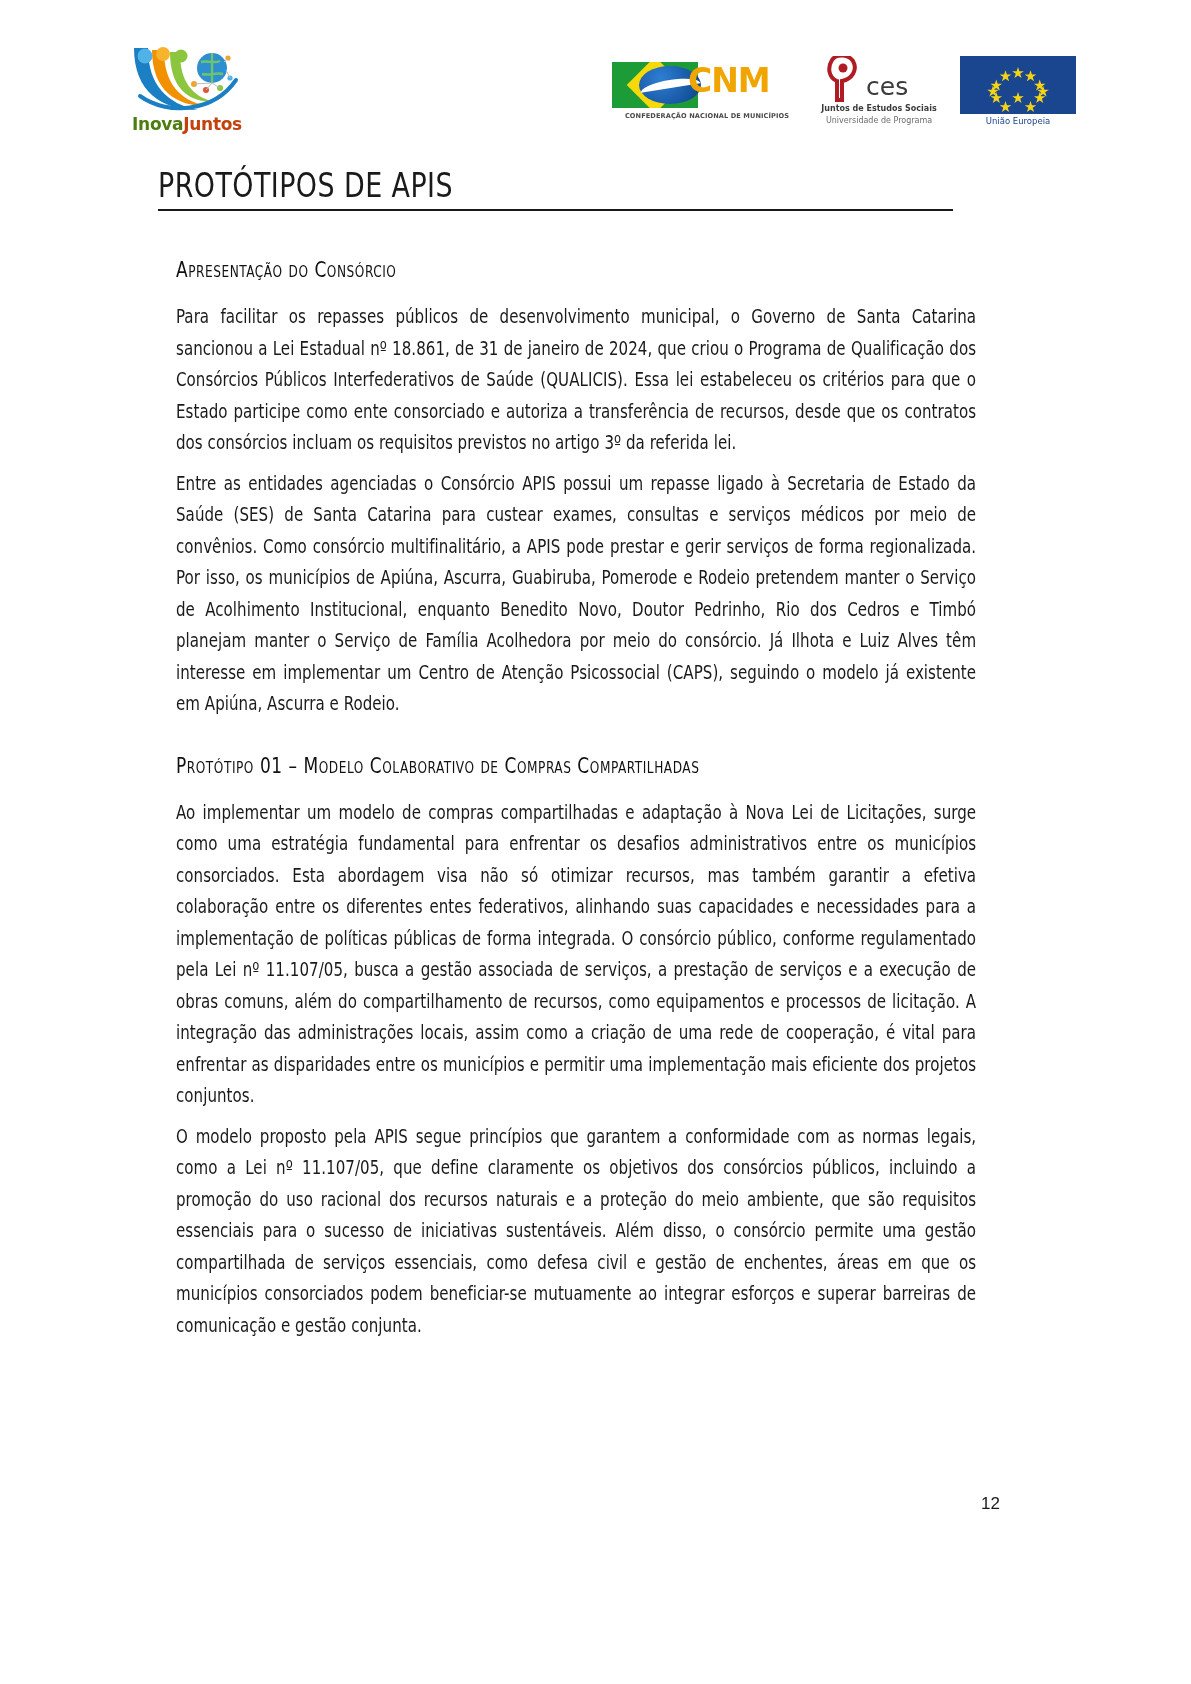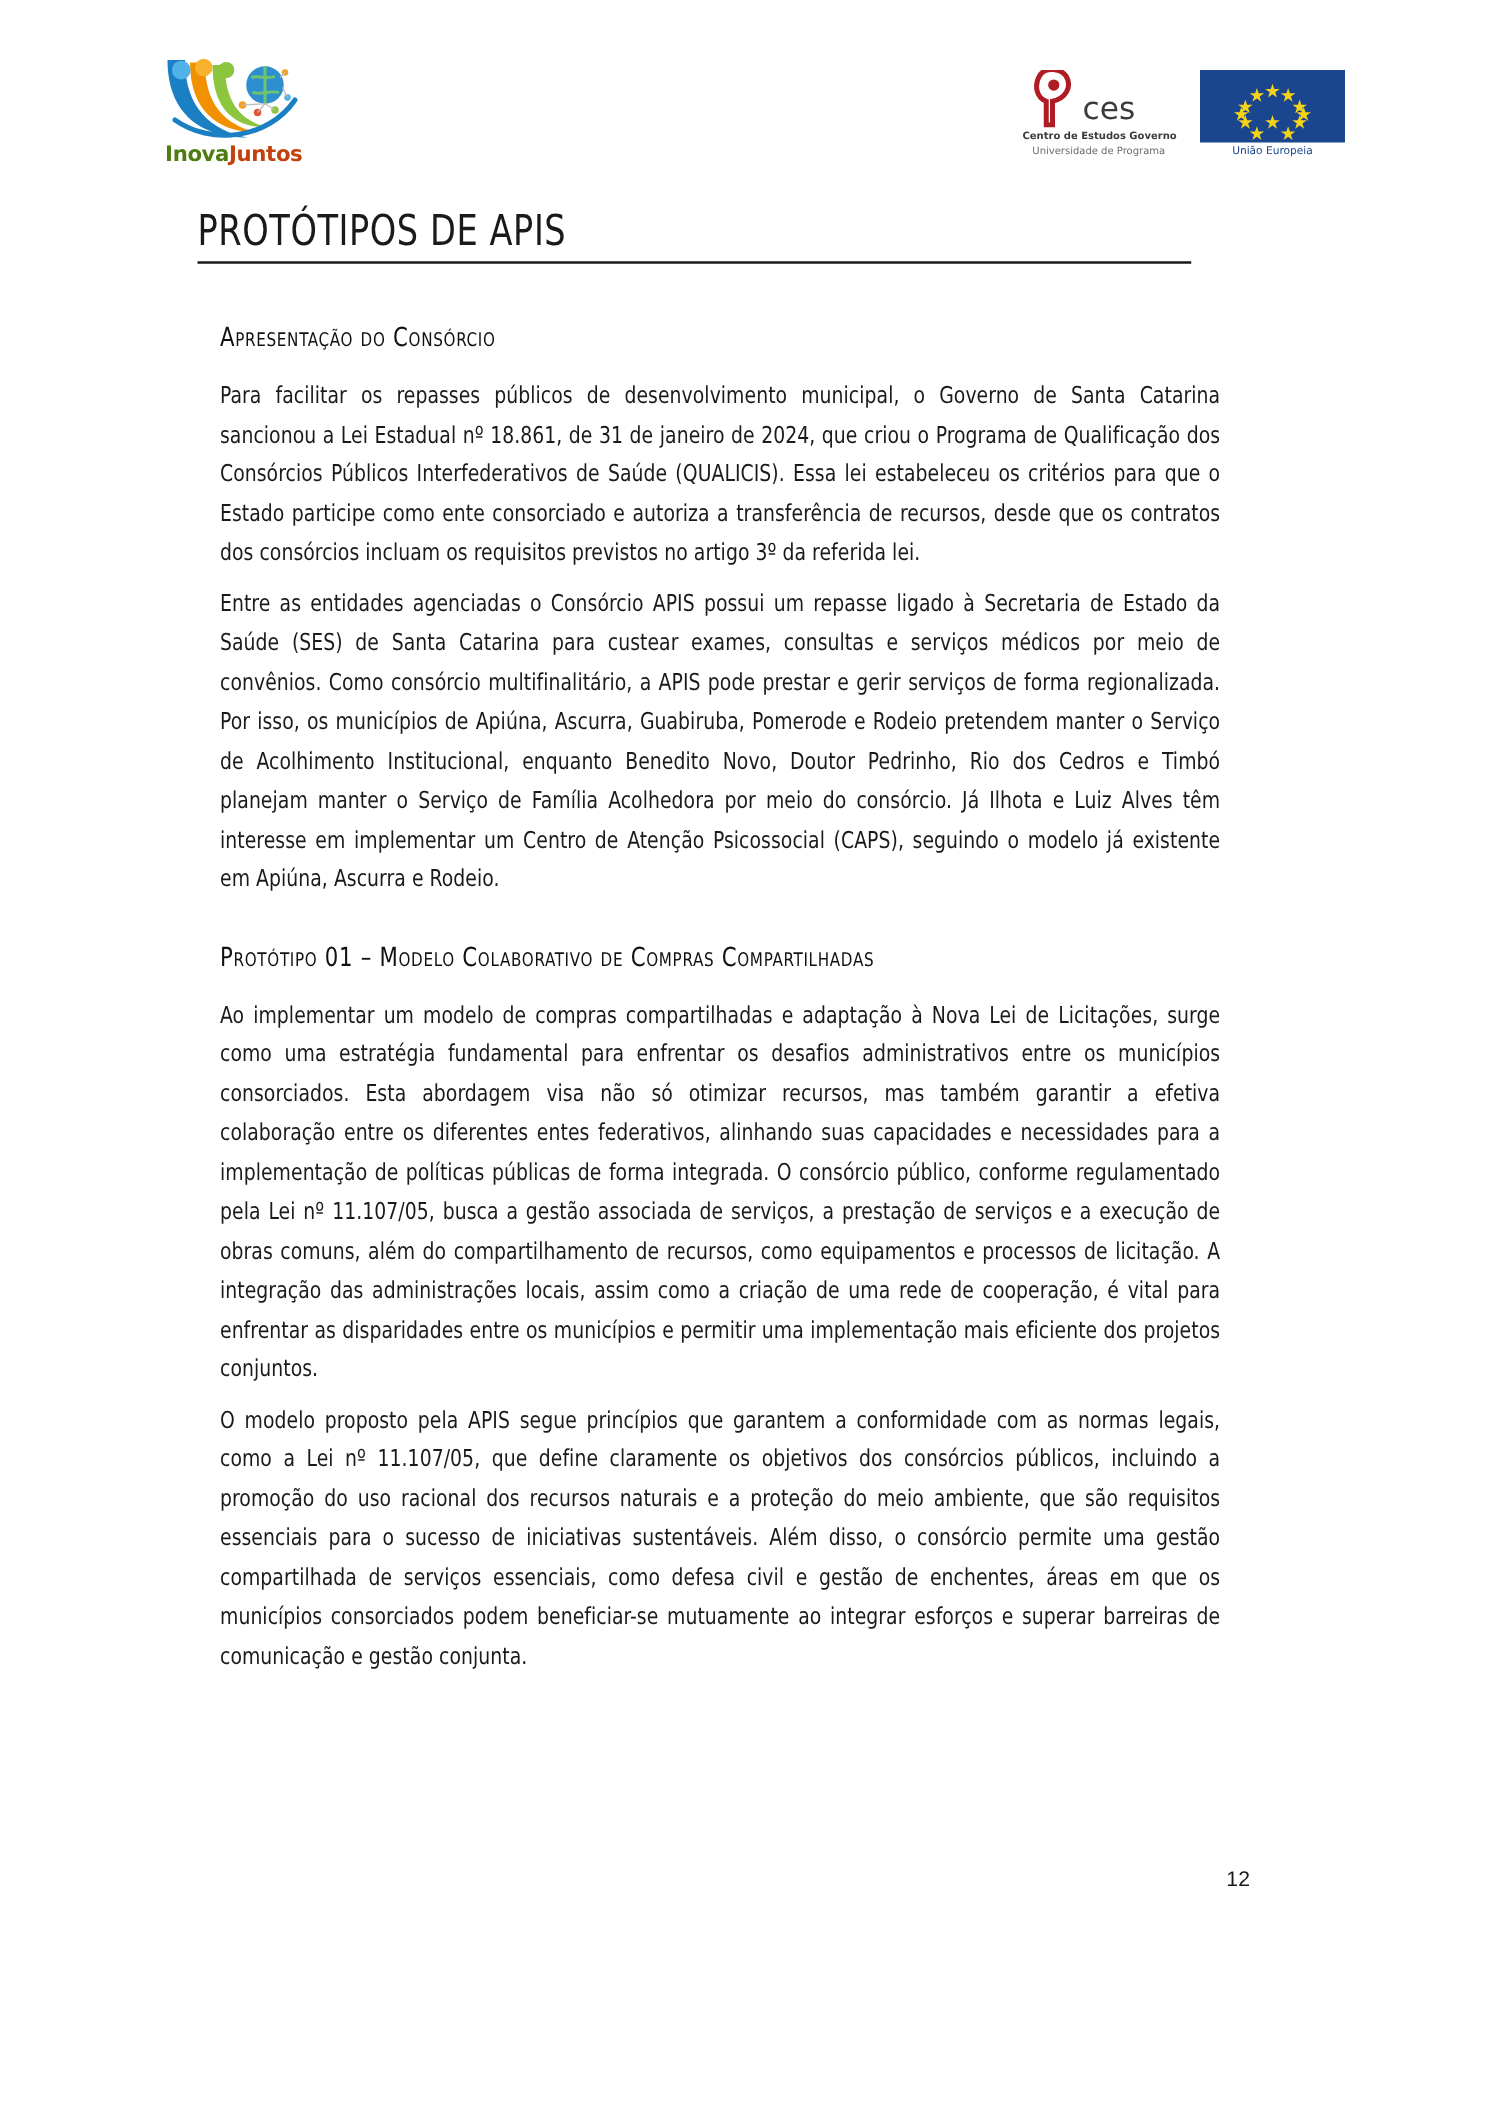--- a/index.html
+++ b/index.html
@@ -264,30 +264,39 @@
         <circle cx="78" cy="50" r="3" fill="#e0543a"></circle>
         <circle cx="92" cy="48" r="3" fill="#8cc63f"></circle>
         <circle cx="102" cy="38" r="2.6" fill="#4fb3e8"></circle>
         <circle cx="100" cy="18" r="2.6" fill="#f0a32b"></circle>
         <path d="M84 43 L78 50 M84 43 L92 48 M84 43 L66 44 M98 30 L102 38 M96 22 L100 18" stroke="#bcbcbc" stroke-width="1" fill="none"></path>
       </svg>
     </div>
     <div class="inova-word"><span class="a">Inova</span><span class="b">Juntos</span></div>
   </div>
 
+  <div class="cnm-logo">
+    <div class="cnm-flag">
+      <div class="cnm-diamond"></div>
+    </div>
+    <div class="cnm-globe"></div>
+    <div class="cnm-band"></div>
+    <div class="cnm-text">CNM</div>
+    <div class="cnm-sub">CONFEDERAÇÃO NACIONAL DE MUNICÍPIOS</div>
+  </div>
 
   <div class="ces-logo">
     <div class="ces-mark">
       <svg width="36" height="46" viewBox="0 0 36 46">
         <path d="M6 4 C 1 12, 3 22, 11 25 L 11 44 L 16 44 L 16 25 C 26 23, 32 14, 27 5 C 22 -2, 10 -2, 6 4 Z" fill="none" stroke="#b01c24" stroke-width="4"></path>
         <circle cx="17" cy="12" r="4.5" fill="#b01c24"></circle>
       </svg>
     </div>
     <div class="ces-word">ces</div>
-    <div class="ces-l1">Centro de Estudos Governo</div>
+    <div class="ces-l1">Juntos de Estudos Sociais</div>
     <div class="ces-l2">Universidade de Programa</div>
   </div>
 
   <div class="eu-logo">
     <div class="eu-flag">
       <svg width="116" height="58" viewBox="0 0 116 58">
         <g fill="#f5d417">
           <polygon points="58,11 59.4,15.2 63.8,15.2 60.2,17.8 61.6,22 58,19.4 54.4,22 55.8,17.8 52.2,15.2 56.6,15.2"></polygon>
           <polygon points="58,36 59.4,40.2 63.8,40.2 60.2,42.8 61.6,47 58,44.4 54.4,47 55.8,42.8 52.2,40.2 56.6,40.2"></polygon>
           <polygon points="45.5,14.3 46.9,18.5 51.3,18.5 47.7,21.1 49.1,25.3 45.5,22.7 41.9,25.3 43.3,21.1 39.7,18.5 44.1,18.5"></polygon>

